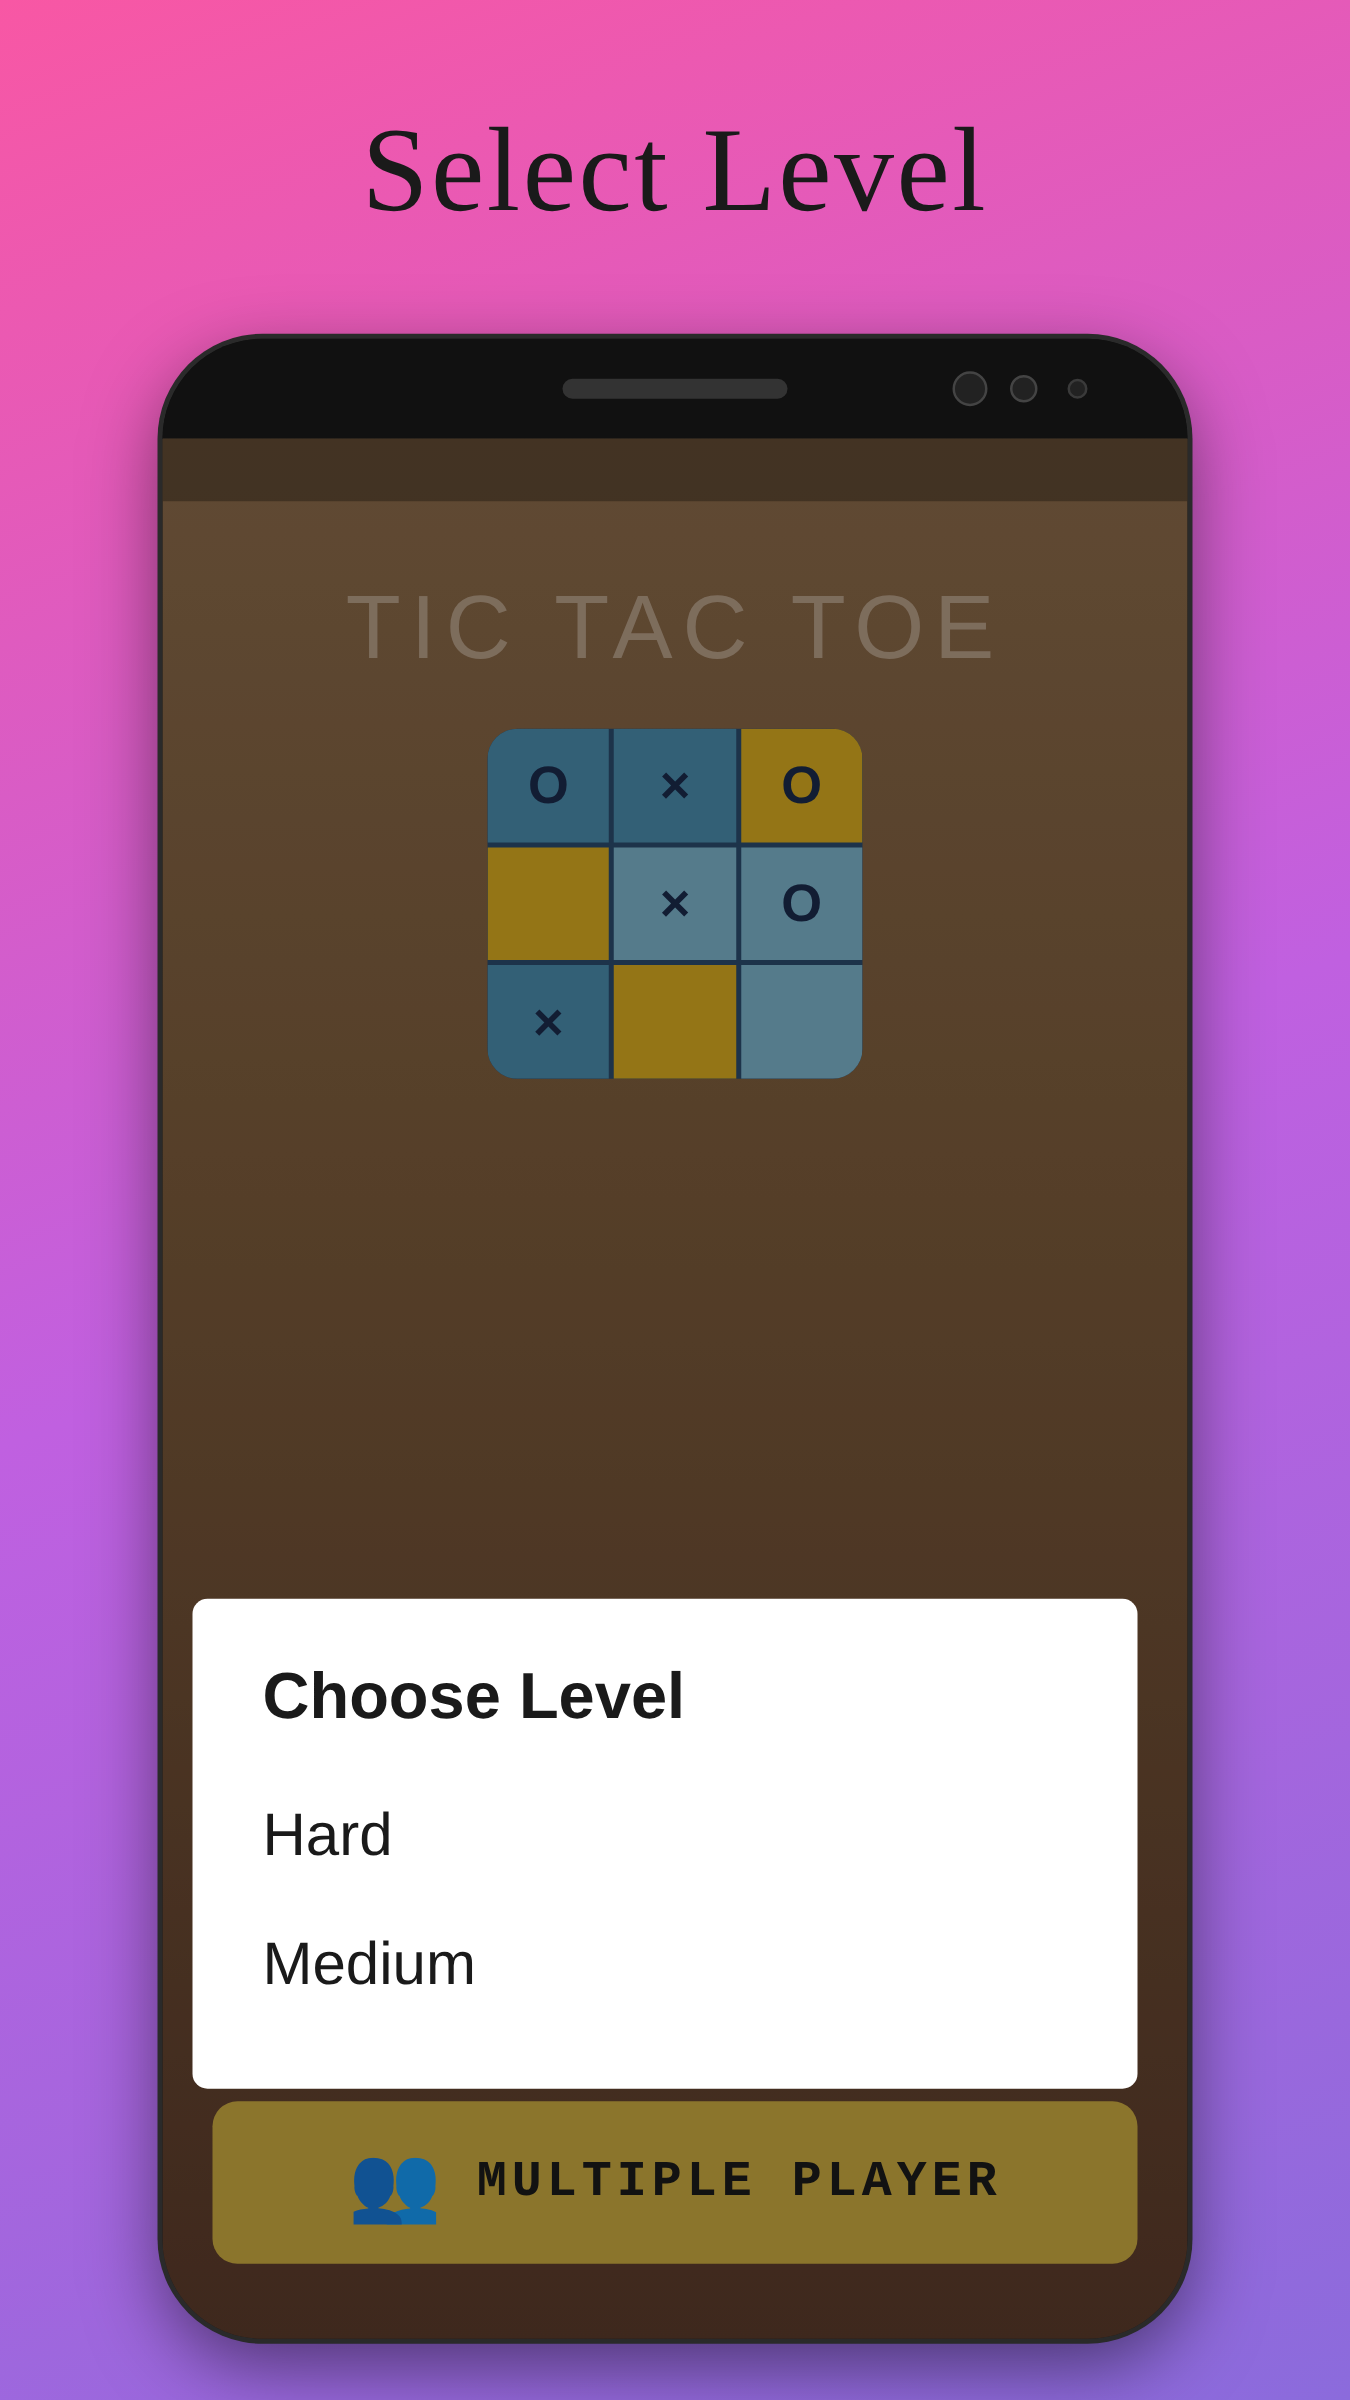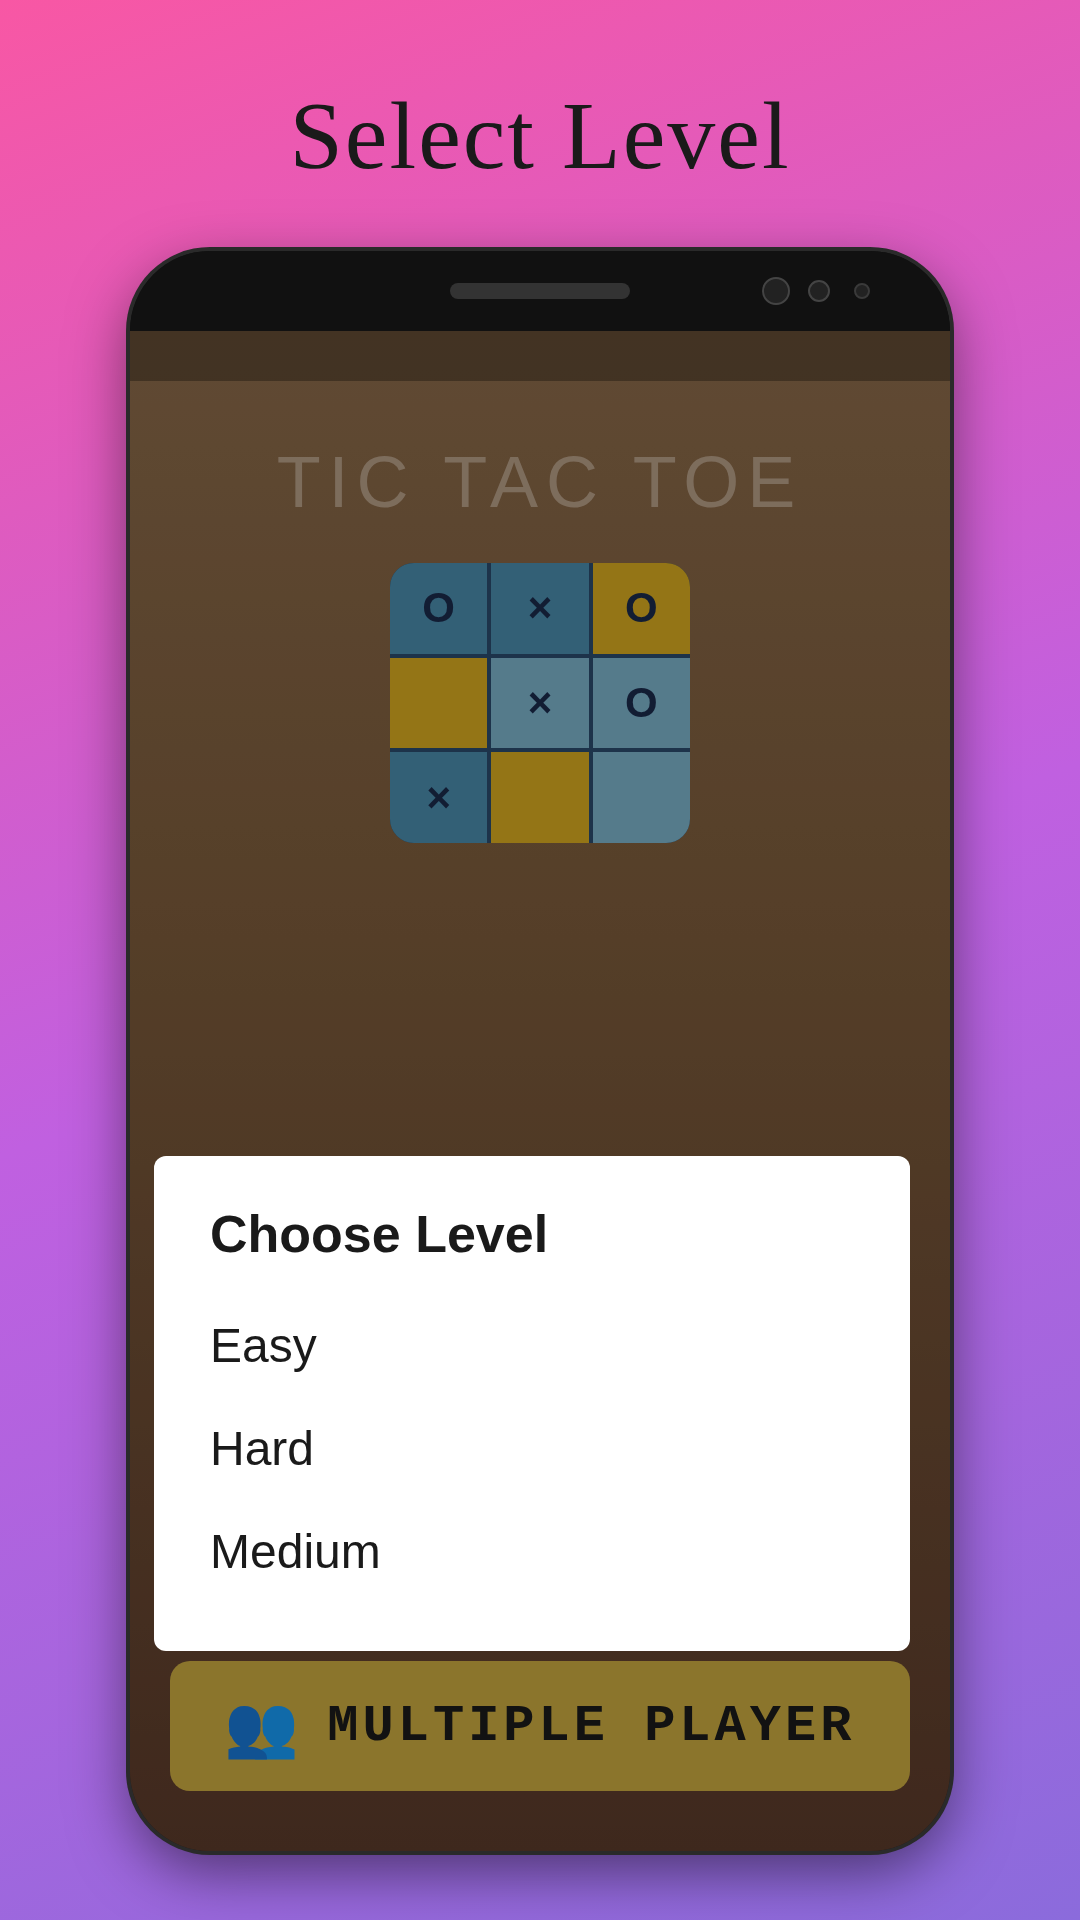--- a/index.html
+++ b/index.html
@@ -14,21 +14,21 @@
       display: flex;
       flex-direction: column;
       align-items: center;
     }
 
     .page-title {
       font-size: 96px;
       font-weight: 400;
       color: #1a1a1a;
       margin-top: 80px;
-      margin-bottom: 60px;
+      margin-bottom: 80px;
       font-family: 'Georgia', serif;
       letter-spacing: 2px;
     }
 
     
     .phone-bezel {
       width: 820px;
       height: 1600px;
       background: #111;
       border-radius: 80px;
@@ -192,21 +192,21 @@
       cursor: pointer;
       border: none;
     }
 
     .multiplayer-icon {
       font-size: 60px;
       color: #1a1a1a;
     }
 
     .multiplayer-label {
-      font-size: 52px;
+      font-size: 40px;
       font-weight: 900;
       color: #1a1a1a;
       letter-spacing: 4px;
       font-family: 'Courier New', monospace;
     }
 
     
     .overlay {
       position: absolute;
       top: 0; left: 0; right: 0; bottom: 0;
@@ -247,21 +247,20 @@
       <div class="ttt-cell cell-blue">×</div>
       <div class="ttt-cell cell-yellow"></div>
       <div class="ttt-cell cell-light-blue"></div>
     </div>
 
     <div class="overlay"></div>
 
     <div class="choose-level-dialog">
       <div class="dialog-title">Choose Level</div>
 
-      <button class="dialog-option">Easy</button>
 
       <button class="dialog-option">Hard</button>
 
       <button class="dialog-option">Medium</button>
     </div>
 
     <button class="multiplayer-btn">
       <span class="multiplayer-icon">👥</span>
       <span class="multiplayer-label">MULTIPLE PLAYER</span>
     </button>

